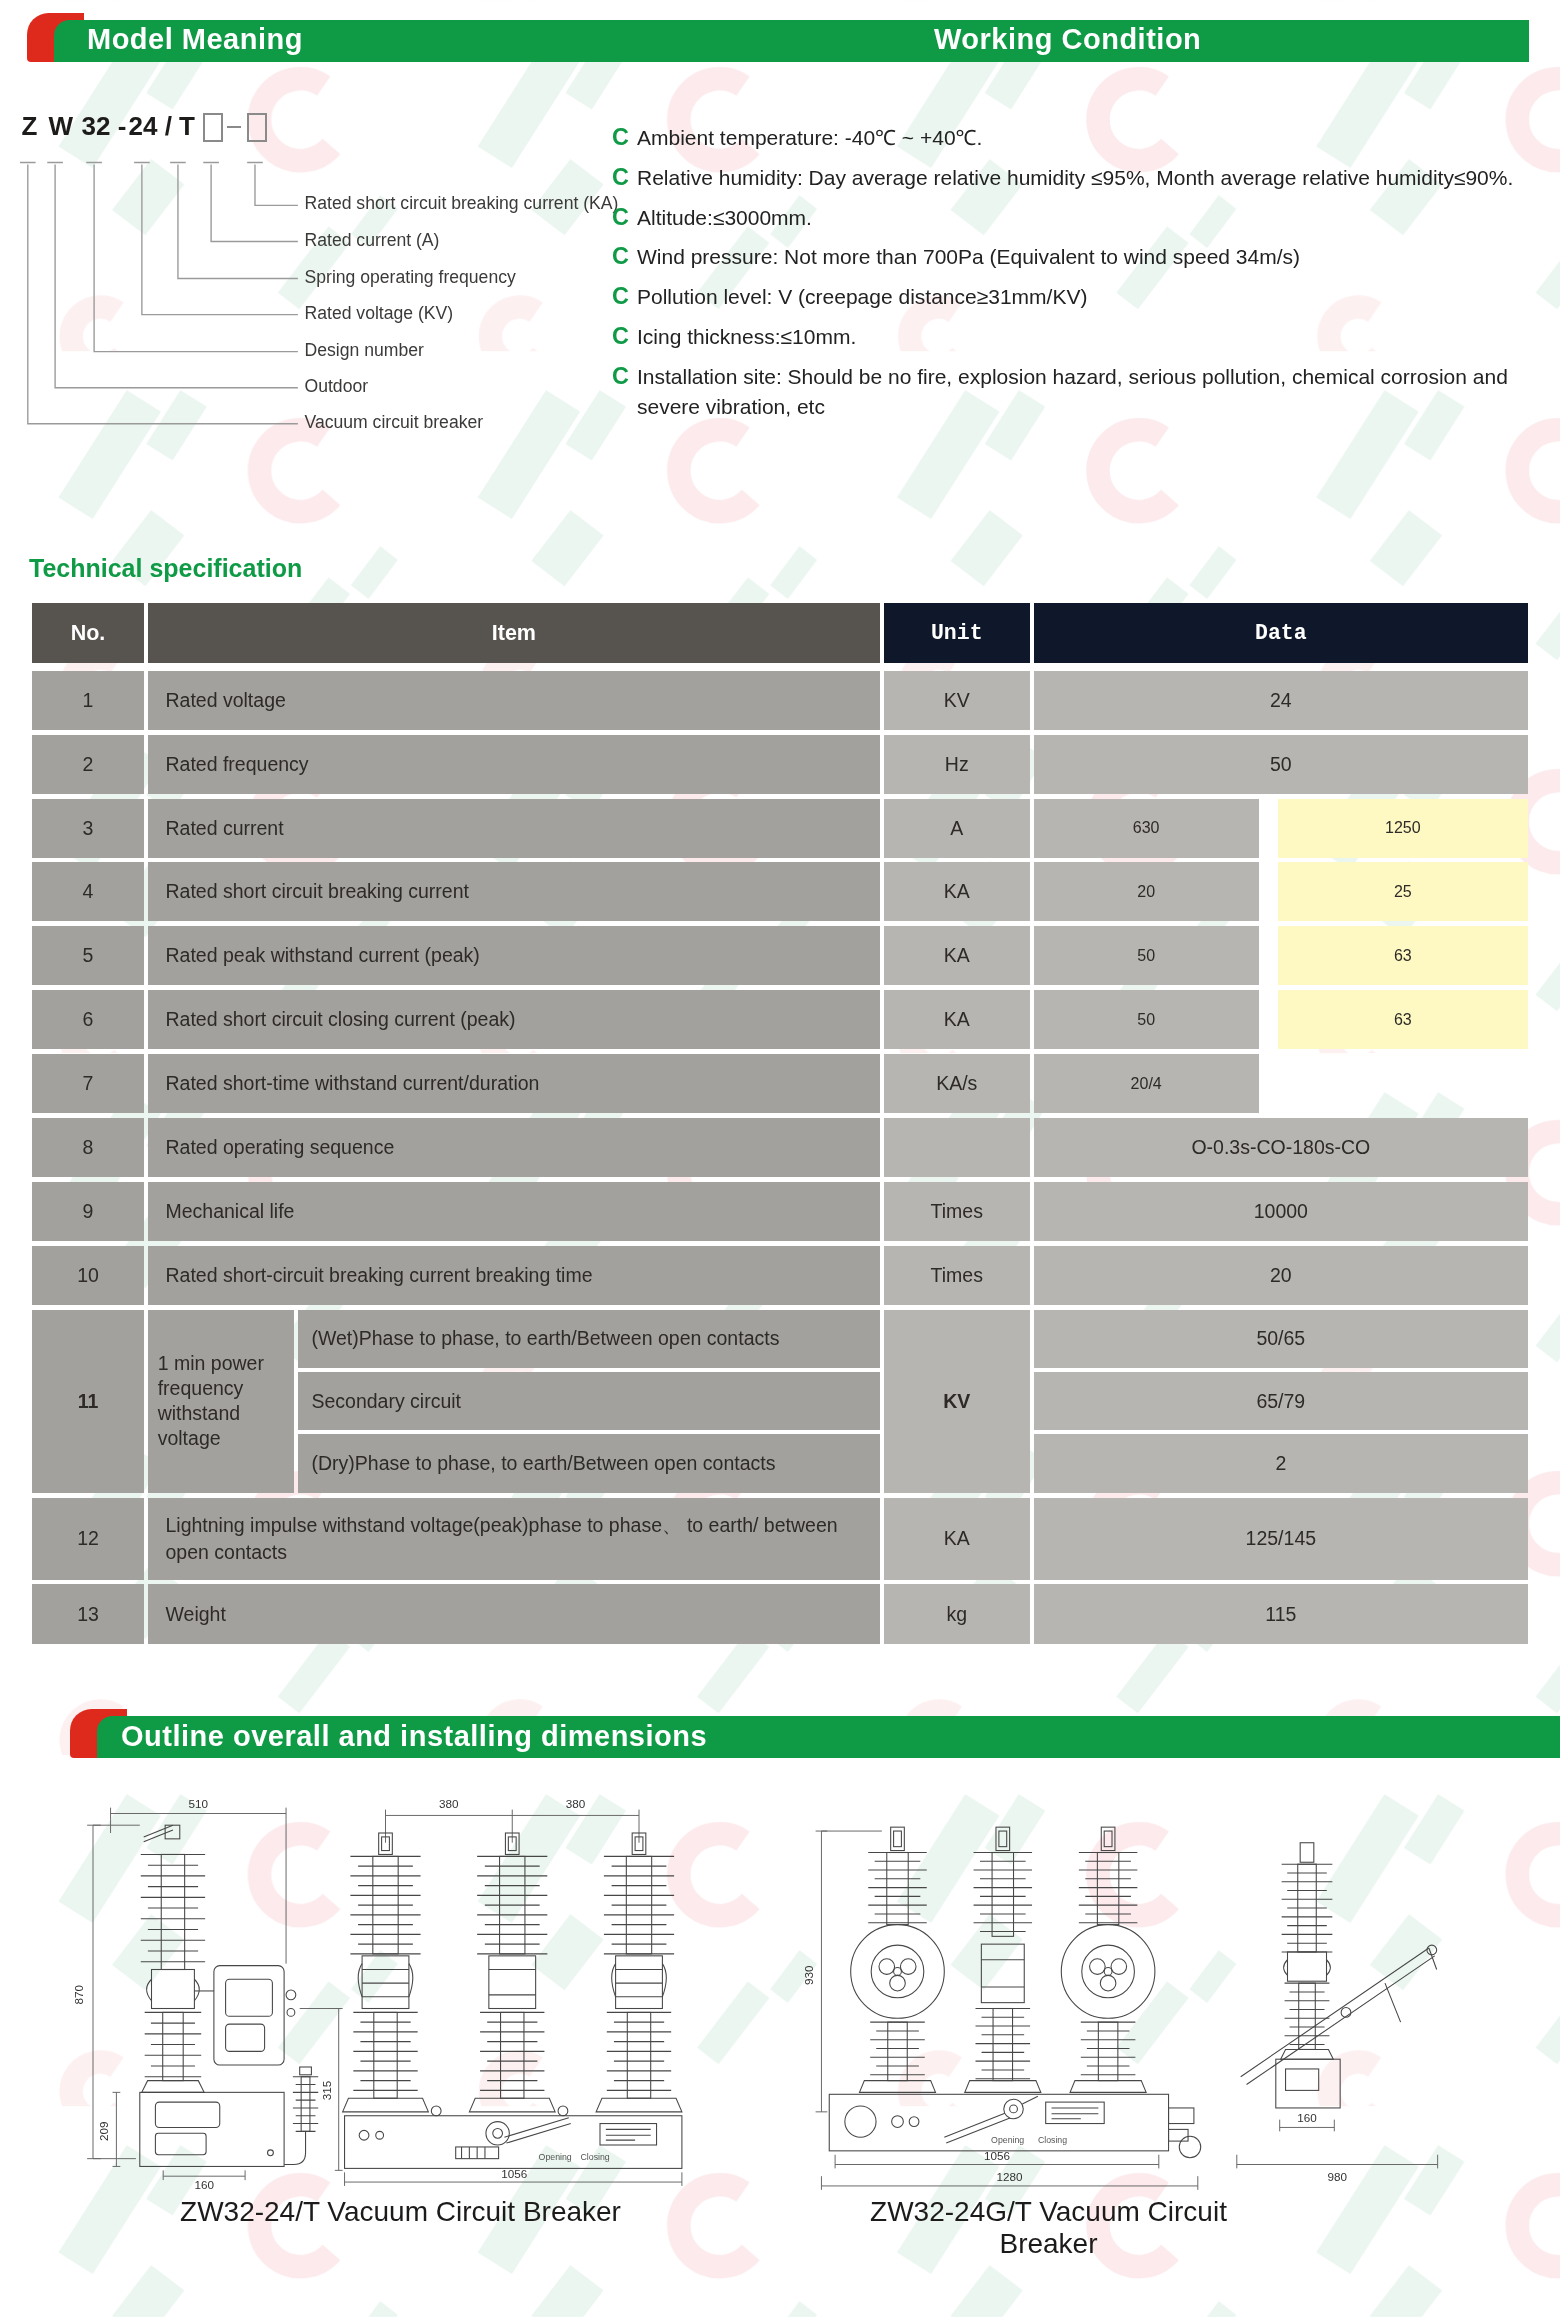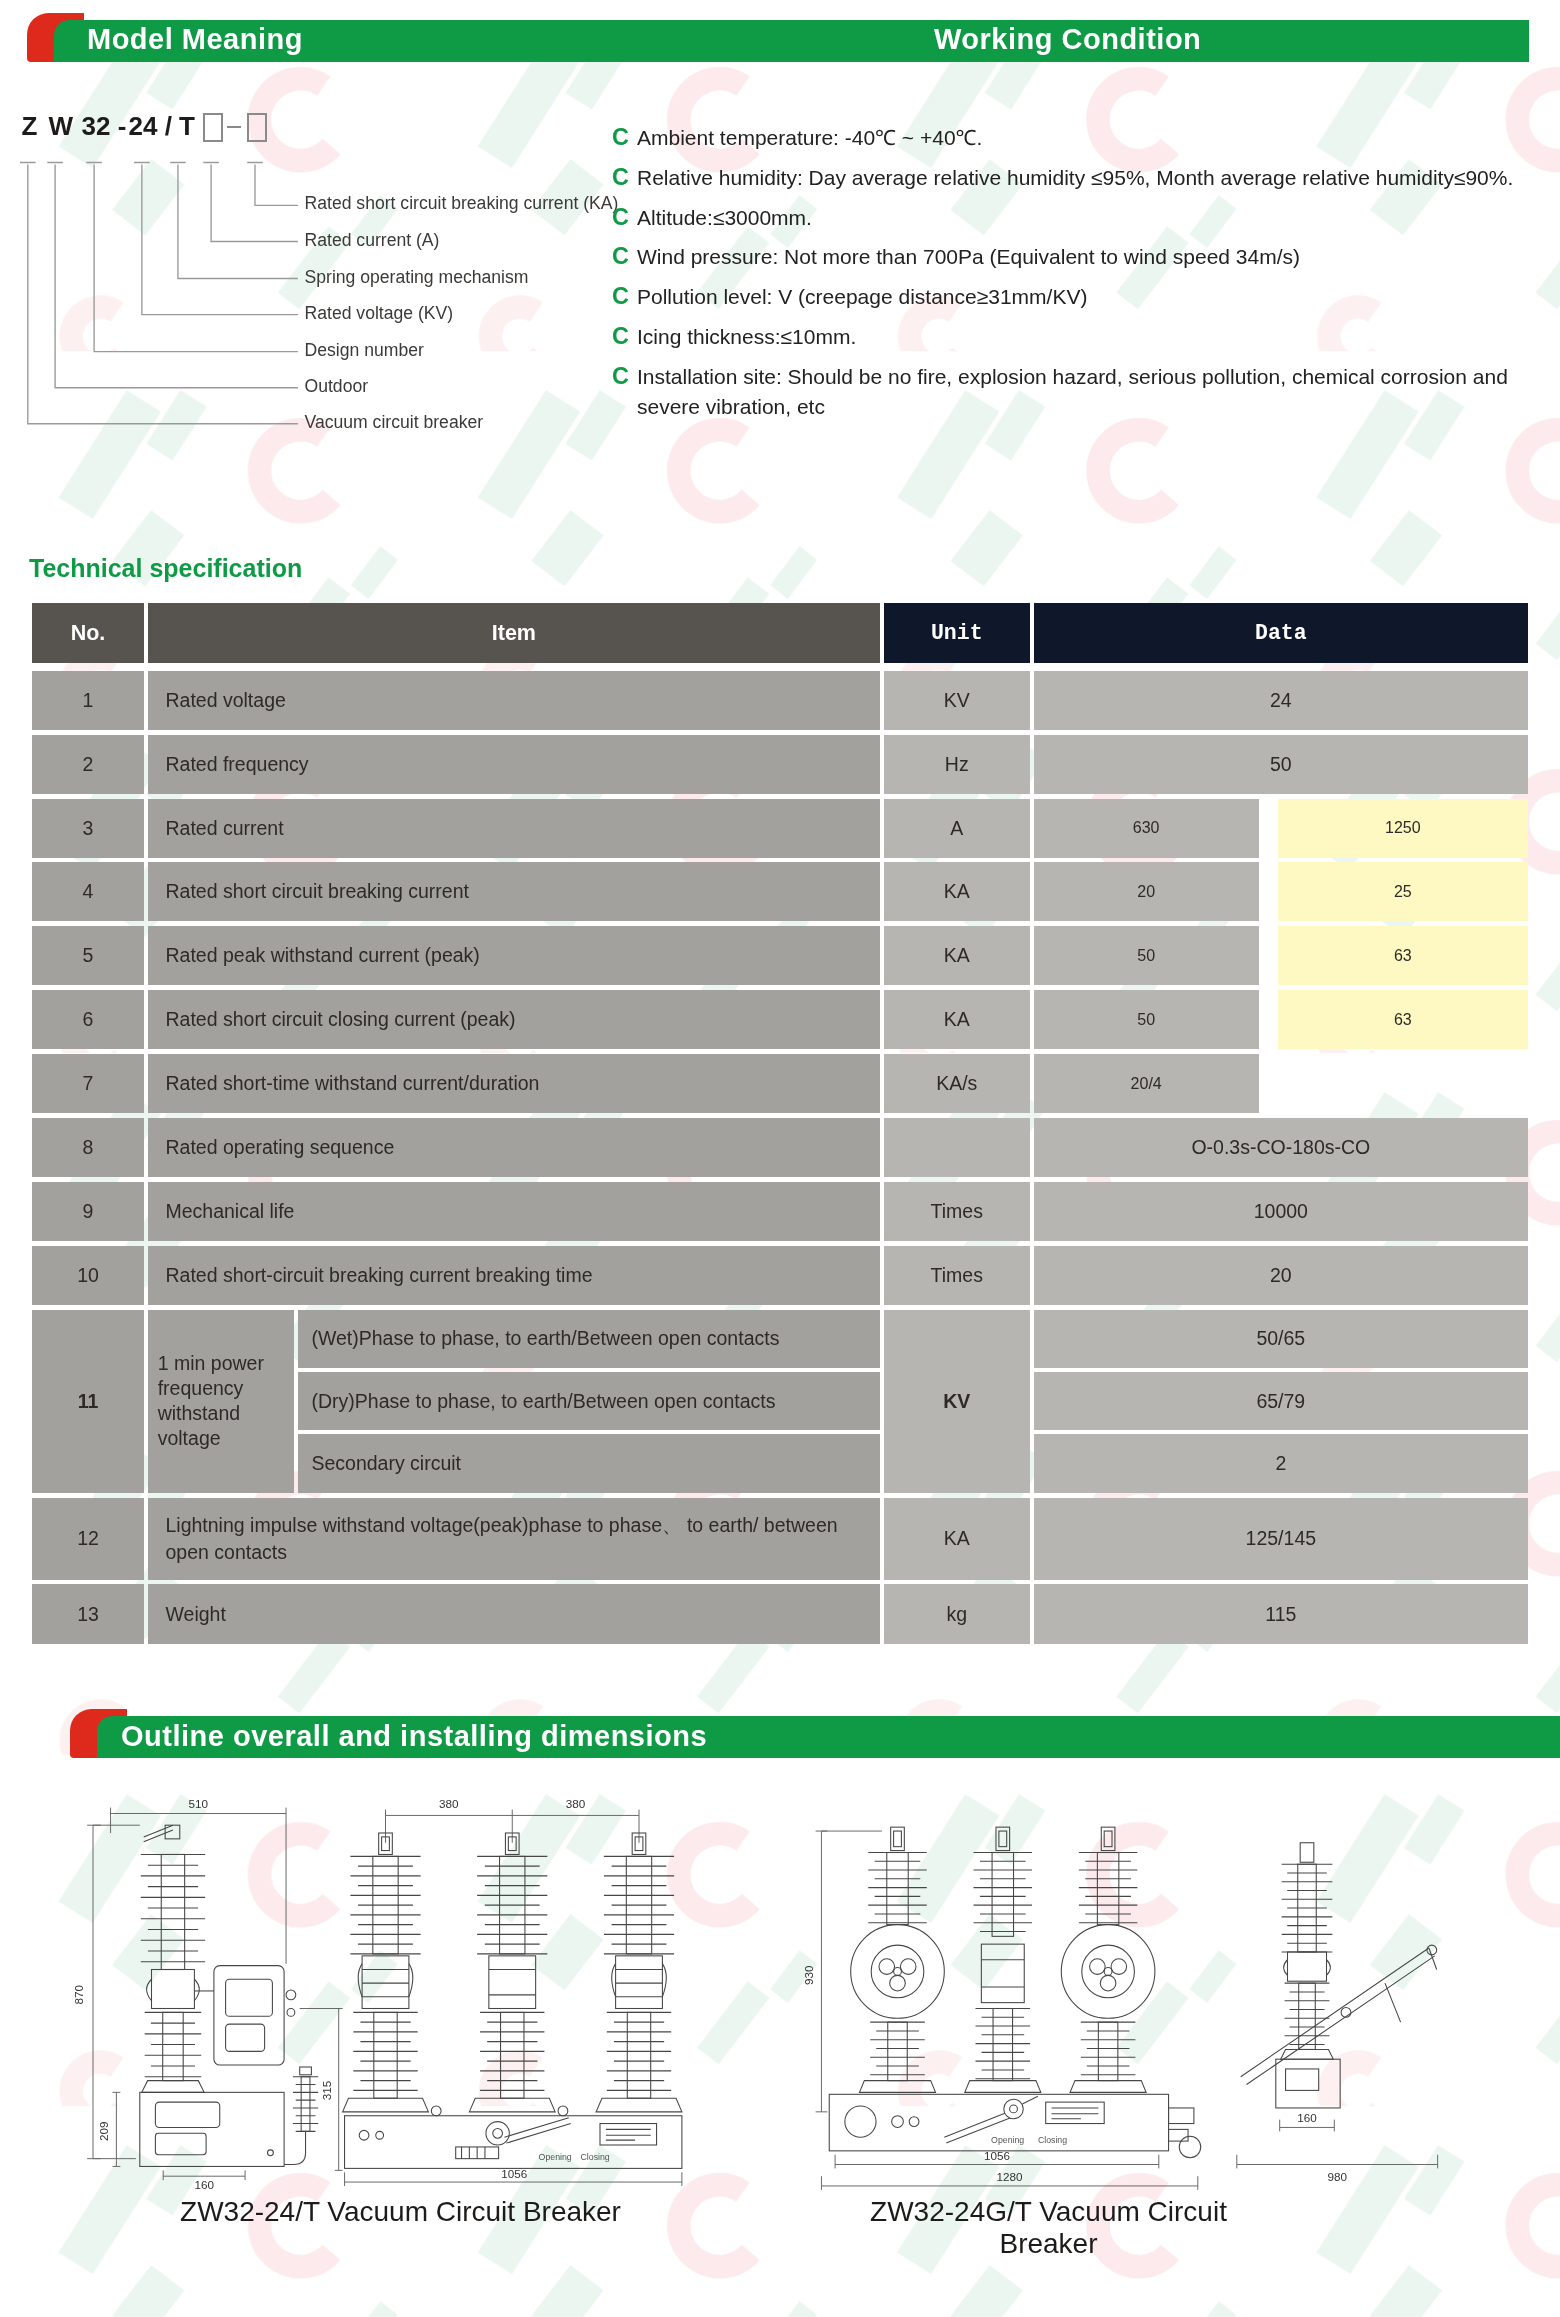--- a/index.html
+++ b/index.html
@@ -117,21 +117,21 @@
     <span class="code" style="left:2px;">Z</span>
     <span class="code" style="left:29px;">W</span>
     <span class="code" style="left:62px;">32 -</span>
     <span class="code" style="left:109px;">24 / T</span>
     <span class="mbox" style="left:183px;"></span>
     <span class="mdash" style="left:207px;"></span>
     <span class="mbox" style="left:227px;"></span>
 
     <div class="mlabel" style="top:100px;">Rated short circuit breaking current (KA)</div>
     <div class="mlabel" style="top:137px;">Rated current (A)</div>
-    <div class="mlabel" style="top:174px;">Spring operating mechanism</div>
+    <div class="mlabel" style="top:174px;">Spring operating frequency</div>
     <div class="mlabel" style="top:210px;">Rated voltage (KV)</div>
     <div class="mlabel" style="top:247px;">Design number</div>
     <div class="mlabel" style="top:283px;">Outdoor</div>
     <div class="mlabel" style="top:319px;">Vacuum circuit breaker</div>
   </div>
 
   <div class="wc">
     <div class="wc-item">
       <span class="c-ico">C</span>
       <span>Ambient temperature: -40℃ ~ +40℃.</span>
@@ -255,22 +255,22 @@
       <div class="cell c-unit">Times</div>
       <div class="cell c-data">20</div>
     </div>
 
     <div class="t-row r11">
       <div class="cell c-no">11</div>
       <div class="r11-itemwrap">
         <div class="r11-label">1 min power frequency withstand voltage</div>
         <div class="r11-subs">
           <div class="sub">(Wet)Phase to phase, to earth/Between open contacts</div>
+          <div class="sub">Secondary circuit</div>
           <div class="sub">(Dry)Phase to phase, to earth/Between open contacts</div>
-          <div class="sub">Secondary circuit</div>
         </div>
       </div>
       <div class="cell c-unit">KV</div>
       <div class="r11-data">
         <div class="sub">50/65</div>
         <div class="sub">65/79</div>
         <div class="sub">2</div>
       </div>
     </div>
 

